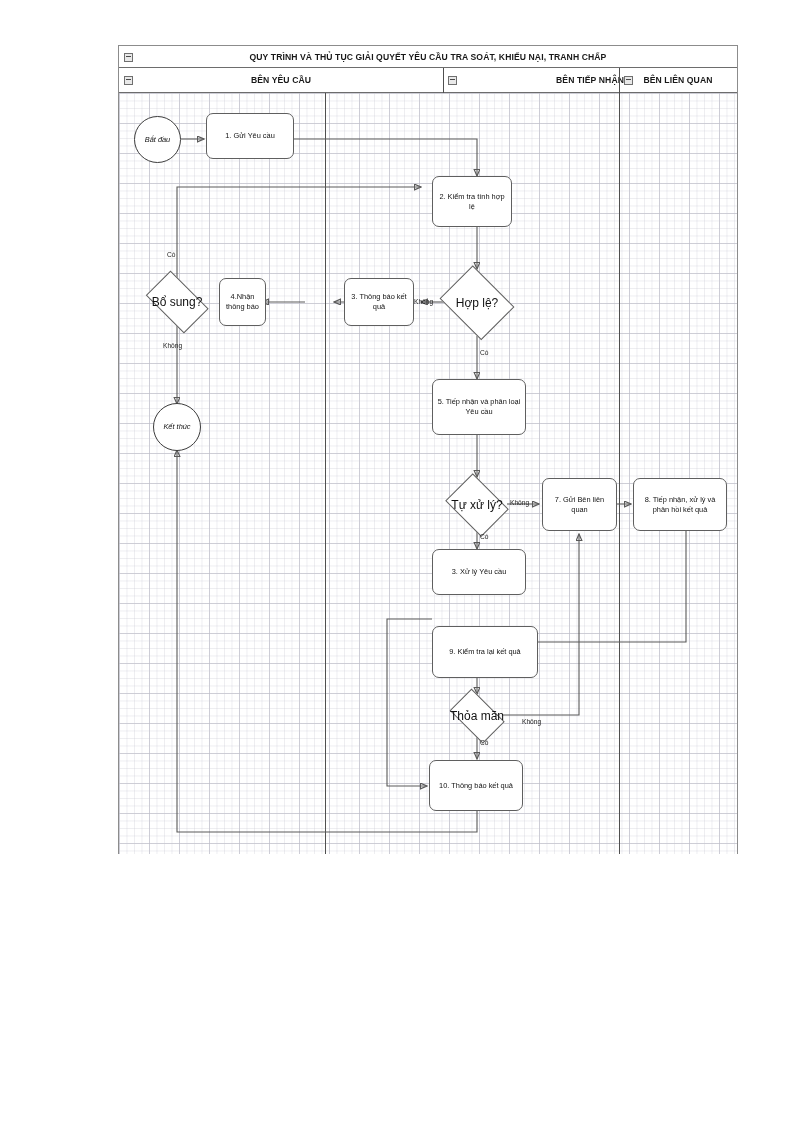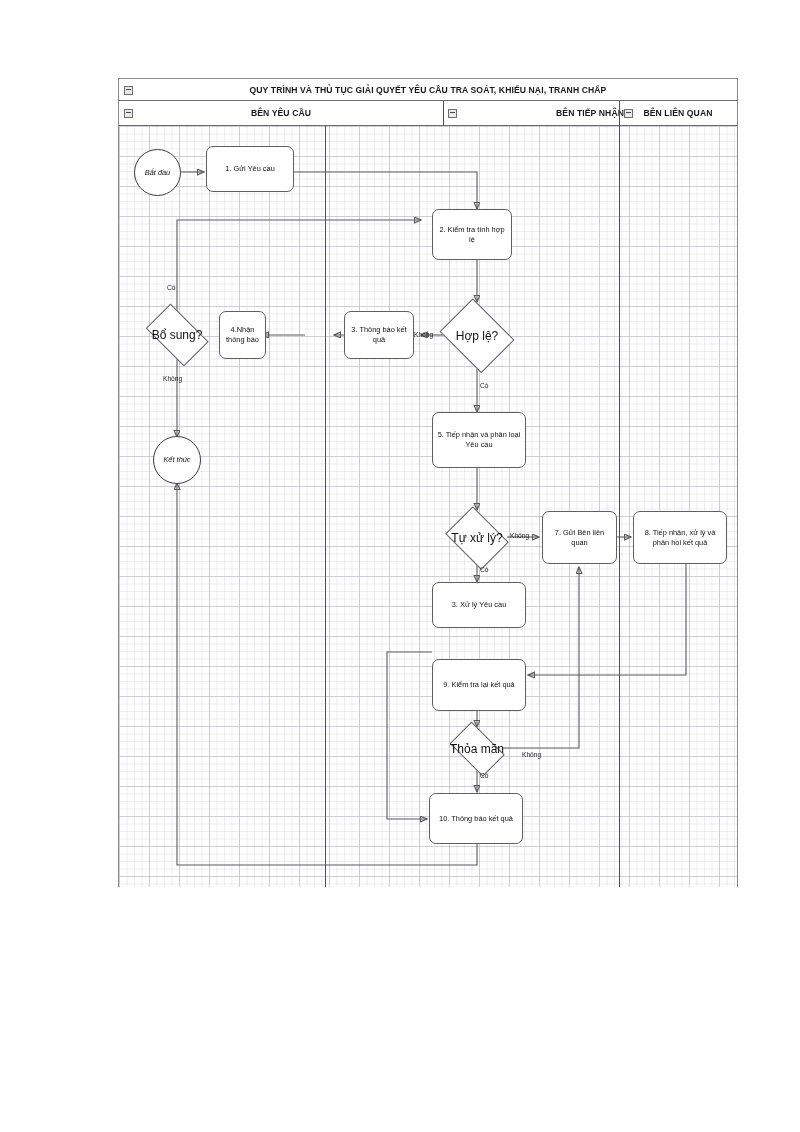--- a/index.html
+++ b/index.html
@@ -19,21 +19,20 @@
   
   #diagram {
     position: absolute;
     left: 118px;
     top: 45px;
     width: 620px;
     height: 809px;
     box-sizing: border-box;
     border: 1px solid #8c8c8c;
     background: #ffffff;
-    margin-top: 33px;
   }
 
   
   #grid-area {
     position: absolute;
     left: 0;
     top: 47px;
     width: 618px;
     height: 761px;
     background-color: #ffffff;
@@ -284,21 +283,21 @@
       <div class="dshape"></div>
       <div class="dlabel">Tự xử lý?</div>
     </div>
 
     <div class="node proc" style="left:313px; top:503px; width:94px; height:46px;">3. Xử lý Yêu cầu</div>
 
     <div class="node proc" style="left:423px; top:432px; width:75px; height:53px;">7. Gửi Bên liên quan</div>
 
     <div class="node proc" style="left:514px; top:432px; width:94px; height:53px;">8. Tiếp nhận, xử lý và phản hồi kết quả</div>
 
-    <div class="node proc" style="left:313px; top:580px; width:94px; height:52px;">9. Kiểm tra lại kết quả</div>
+    <div class="node proc" style="left:313px; top:580px; width:106px; height:52px;">9. Kiểm tra lại kết quả</div>
 
     <div class="diamond-wrap" style="left:325px; top:648px; width:66px; height:44px;">
       <div class="dshape"></div>
       <div class="dlabel">Thỏa mãn</div>
     </div>
 
     <div class="node proc" style="left:310px; top:714px; width:94px; height:51px;">10. Thông báo kết quả</div>
 
     <div class="edge-label" style="left:48px; top:205px;">Có</div>
     <div class="edge-label" style="left:44px; top:296px;">Không</div>

